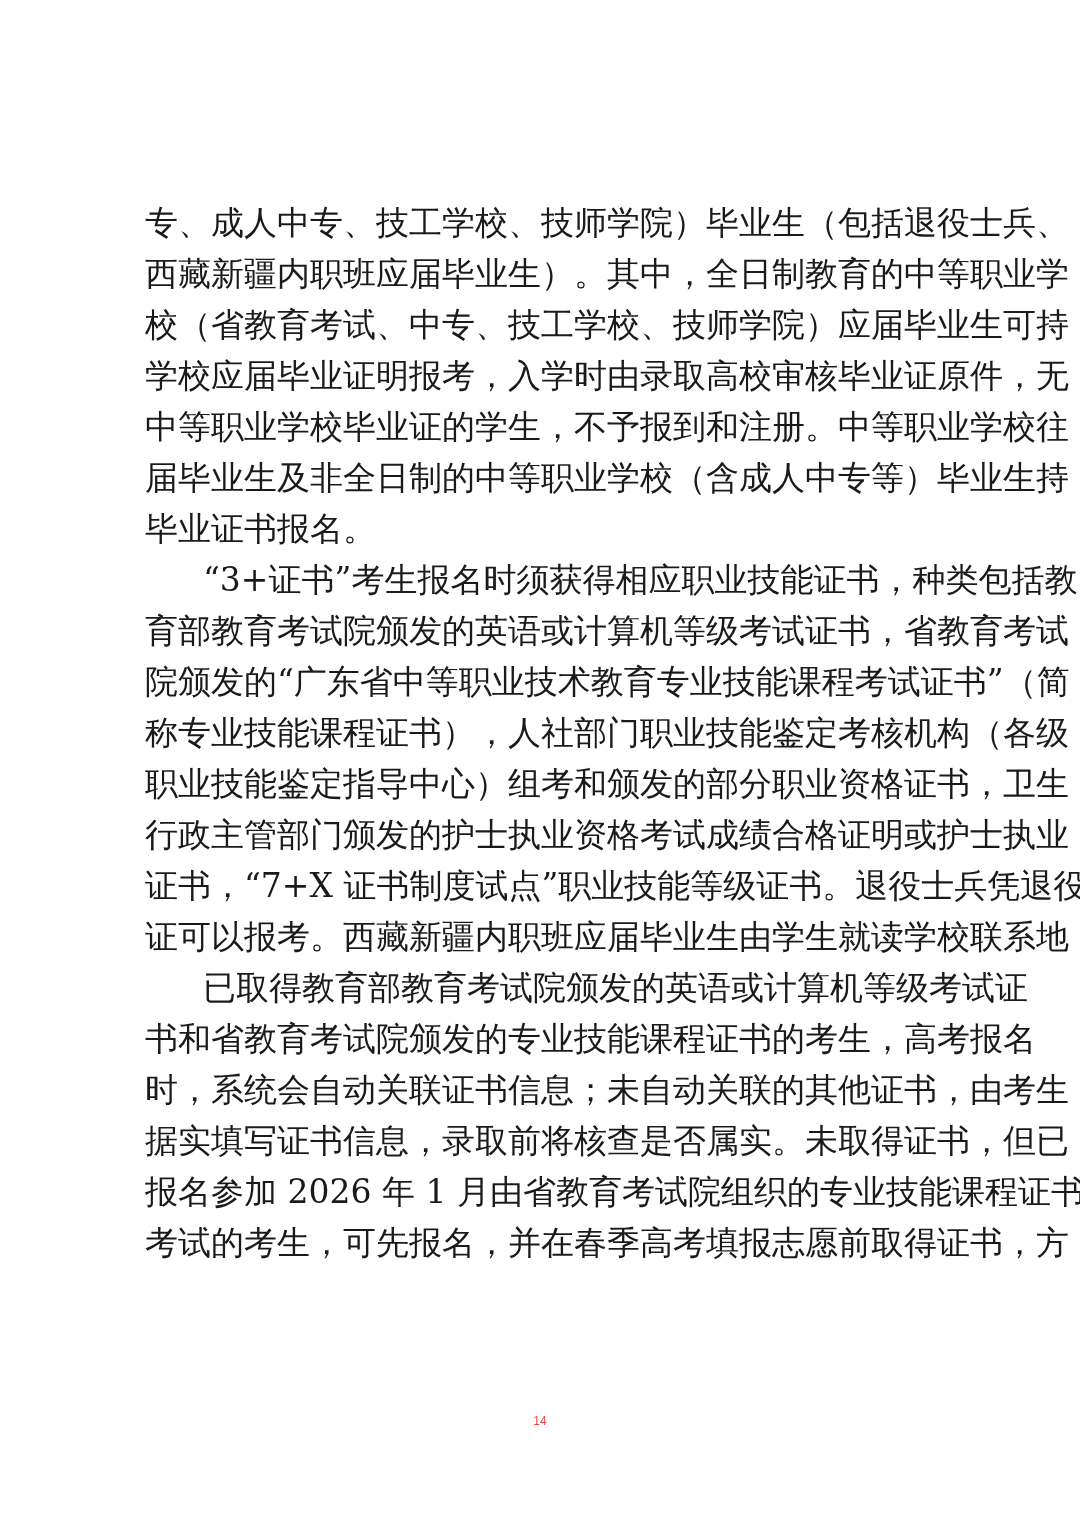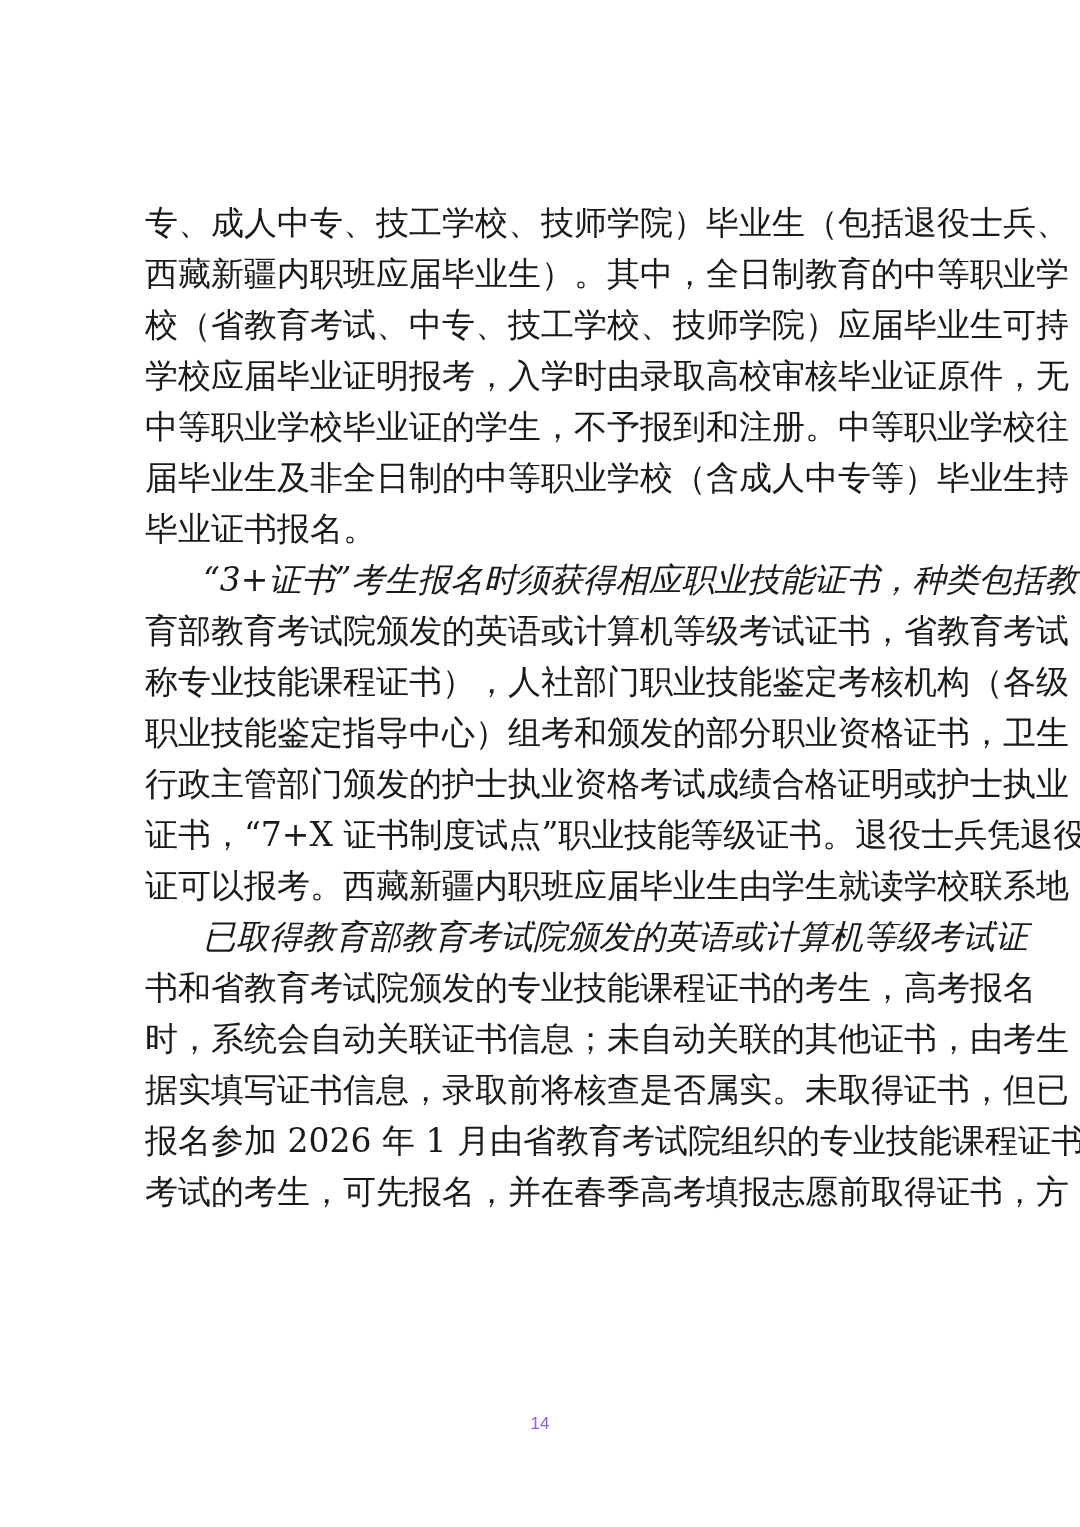--- a/index.html
+++ b/index.html
@@ -36,31 +36,30 @@
       white-space: nowrap;
       text-align: justify;
       text-align-last: justify;
       letter-spacing: 0px;
     }
     .line.last {
       text-align-last: left;
     }
     .line.indent {
       padding-left: 58px;
-      font-style: italic;
     }
     .page-number {
       position: absolute;
       left: 0;
       width: 1080px;
       top: 1414px;
       text-align: center;
       font-family: "Liberation Sans", "DejaVu Sans", sans-serif;
-      font-size: 17px;
-      color: #8b5cf6;
+      font-size: 12px;
+      color: #ef4444;
     }
   </style>
 </head>
 <body>
 
 <div class="page">
   <div class="body-text">
 
     <div class="paragraph">
       <span class="line">专、成人中专、技工学校、技师学院）毕业生（包括退役士兵、</span>
@@ -68,20 +67,21 @@
       <span class="line">校（省教育考试、中专、技工学校、技师学院）应届毕业生可持</span>
       <span class="line">学校应届毕业证明报考，入学时由录取高校审核毕业证原件，无</span>
       <span class="line">中等职业学校毕业证的学生，不予报到和注册。中等职业学校往</span>
       <span class="line">届毕业生及非全日制的中等职业学校（含成人中专等）毕业生持</span>
       <span class="line last">毕业证书报名。</span>
     </div>
 
     <div class="paragraph">
       <span class="line indent">“3+证书”考生报名时须获得相应职业技能证书，种类包括教</span>
       <span class="line">育部教育考试院颁发的英语或计算机等级考试证书，省教育考试</span>
+      <span class="line">院颁发的“广东省中等职业技术教育专业技能课程考试证书”（简</span>
       <span class="line">称专业技能课程证书），人社部门职业技能鉴定考核机构（各级</span>
       <span class="line">职业技能鉴定指导中心）组考和颁发的部分职业资格证书，卫生</span>
       <span class="line">行政主管部门颁发的护士执业资格考试成绩合格证明或护士执业</span>
       <span class="line">证书，“7+X 证书制度试点”职业技能等级证书。退役士兵凭退役</span>
       <span class="line">证可以报考。西藏新疆内职班应届毕业生由学生就读学校联系地</span>
     </div>
 
     <div class="paragraph">
       <span class="line indent">已取得教育部教育考试院颁发的英语或计算机等级考试证</span>
       <span class="line">书和省教育考试院颁发的专业技能课程证书的考生，高考报名</span>

